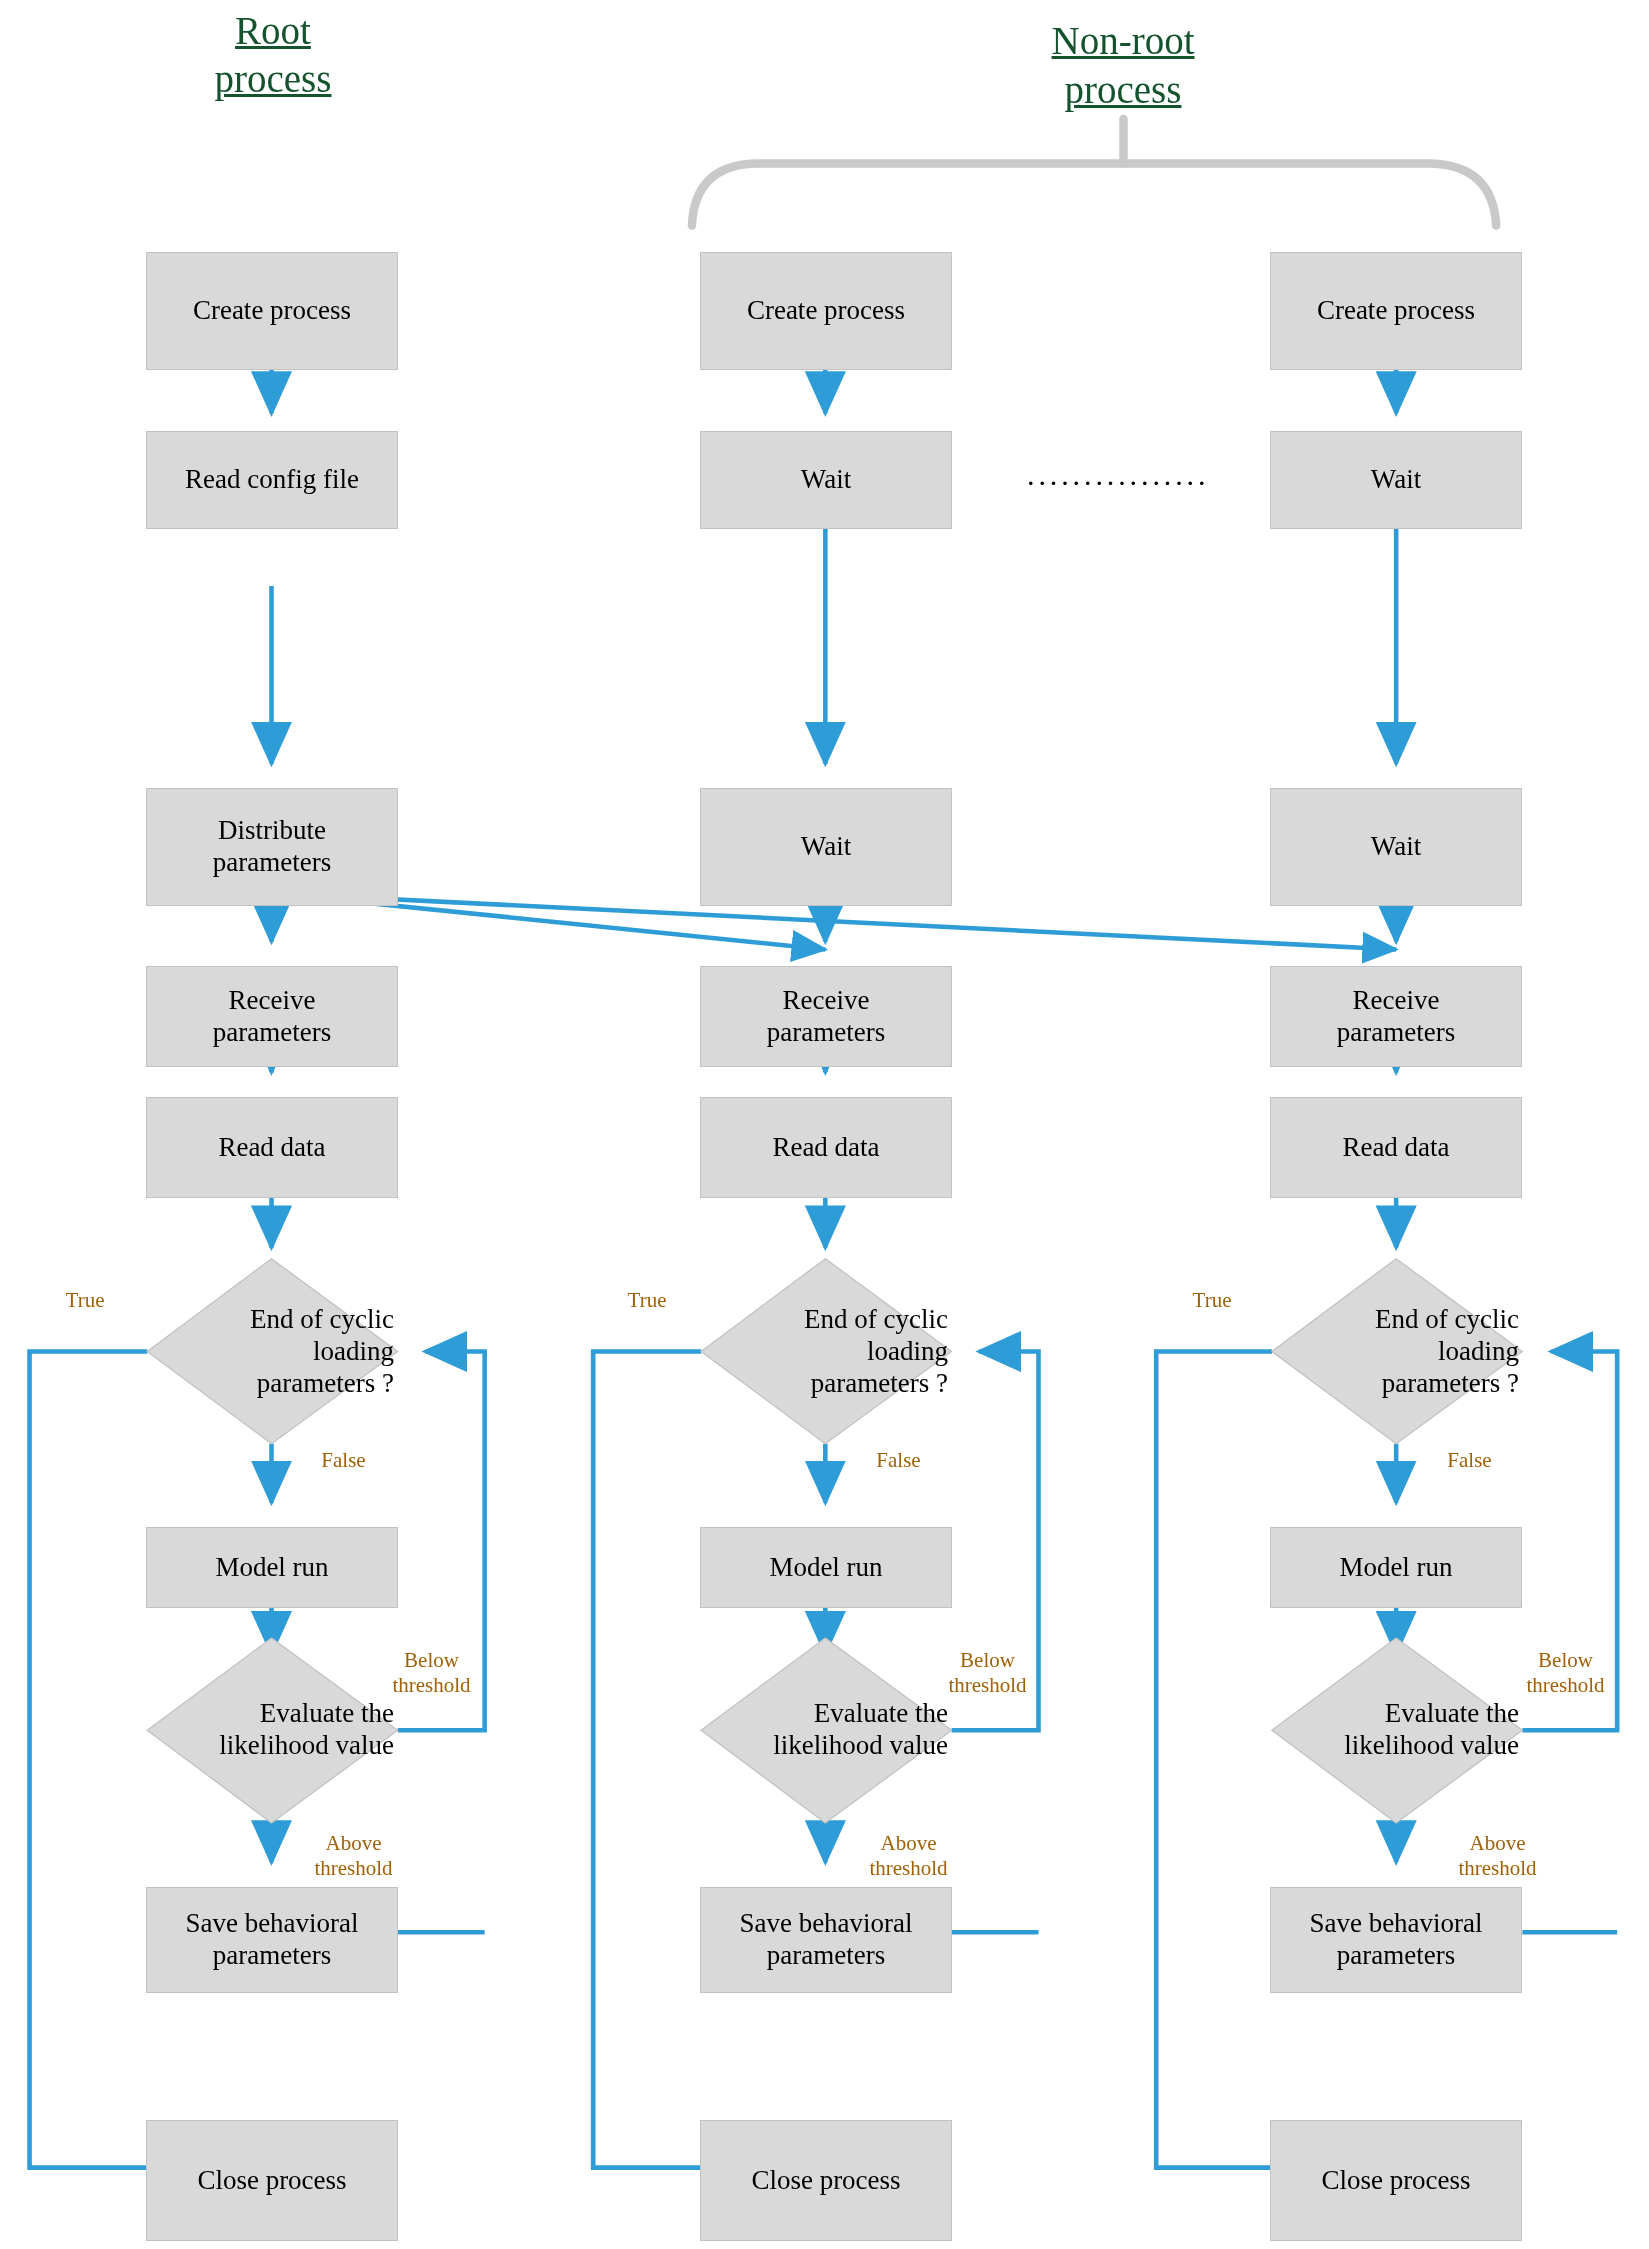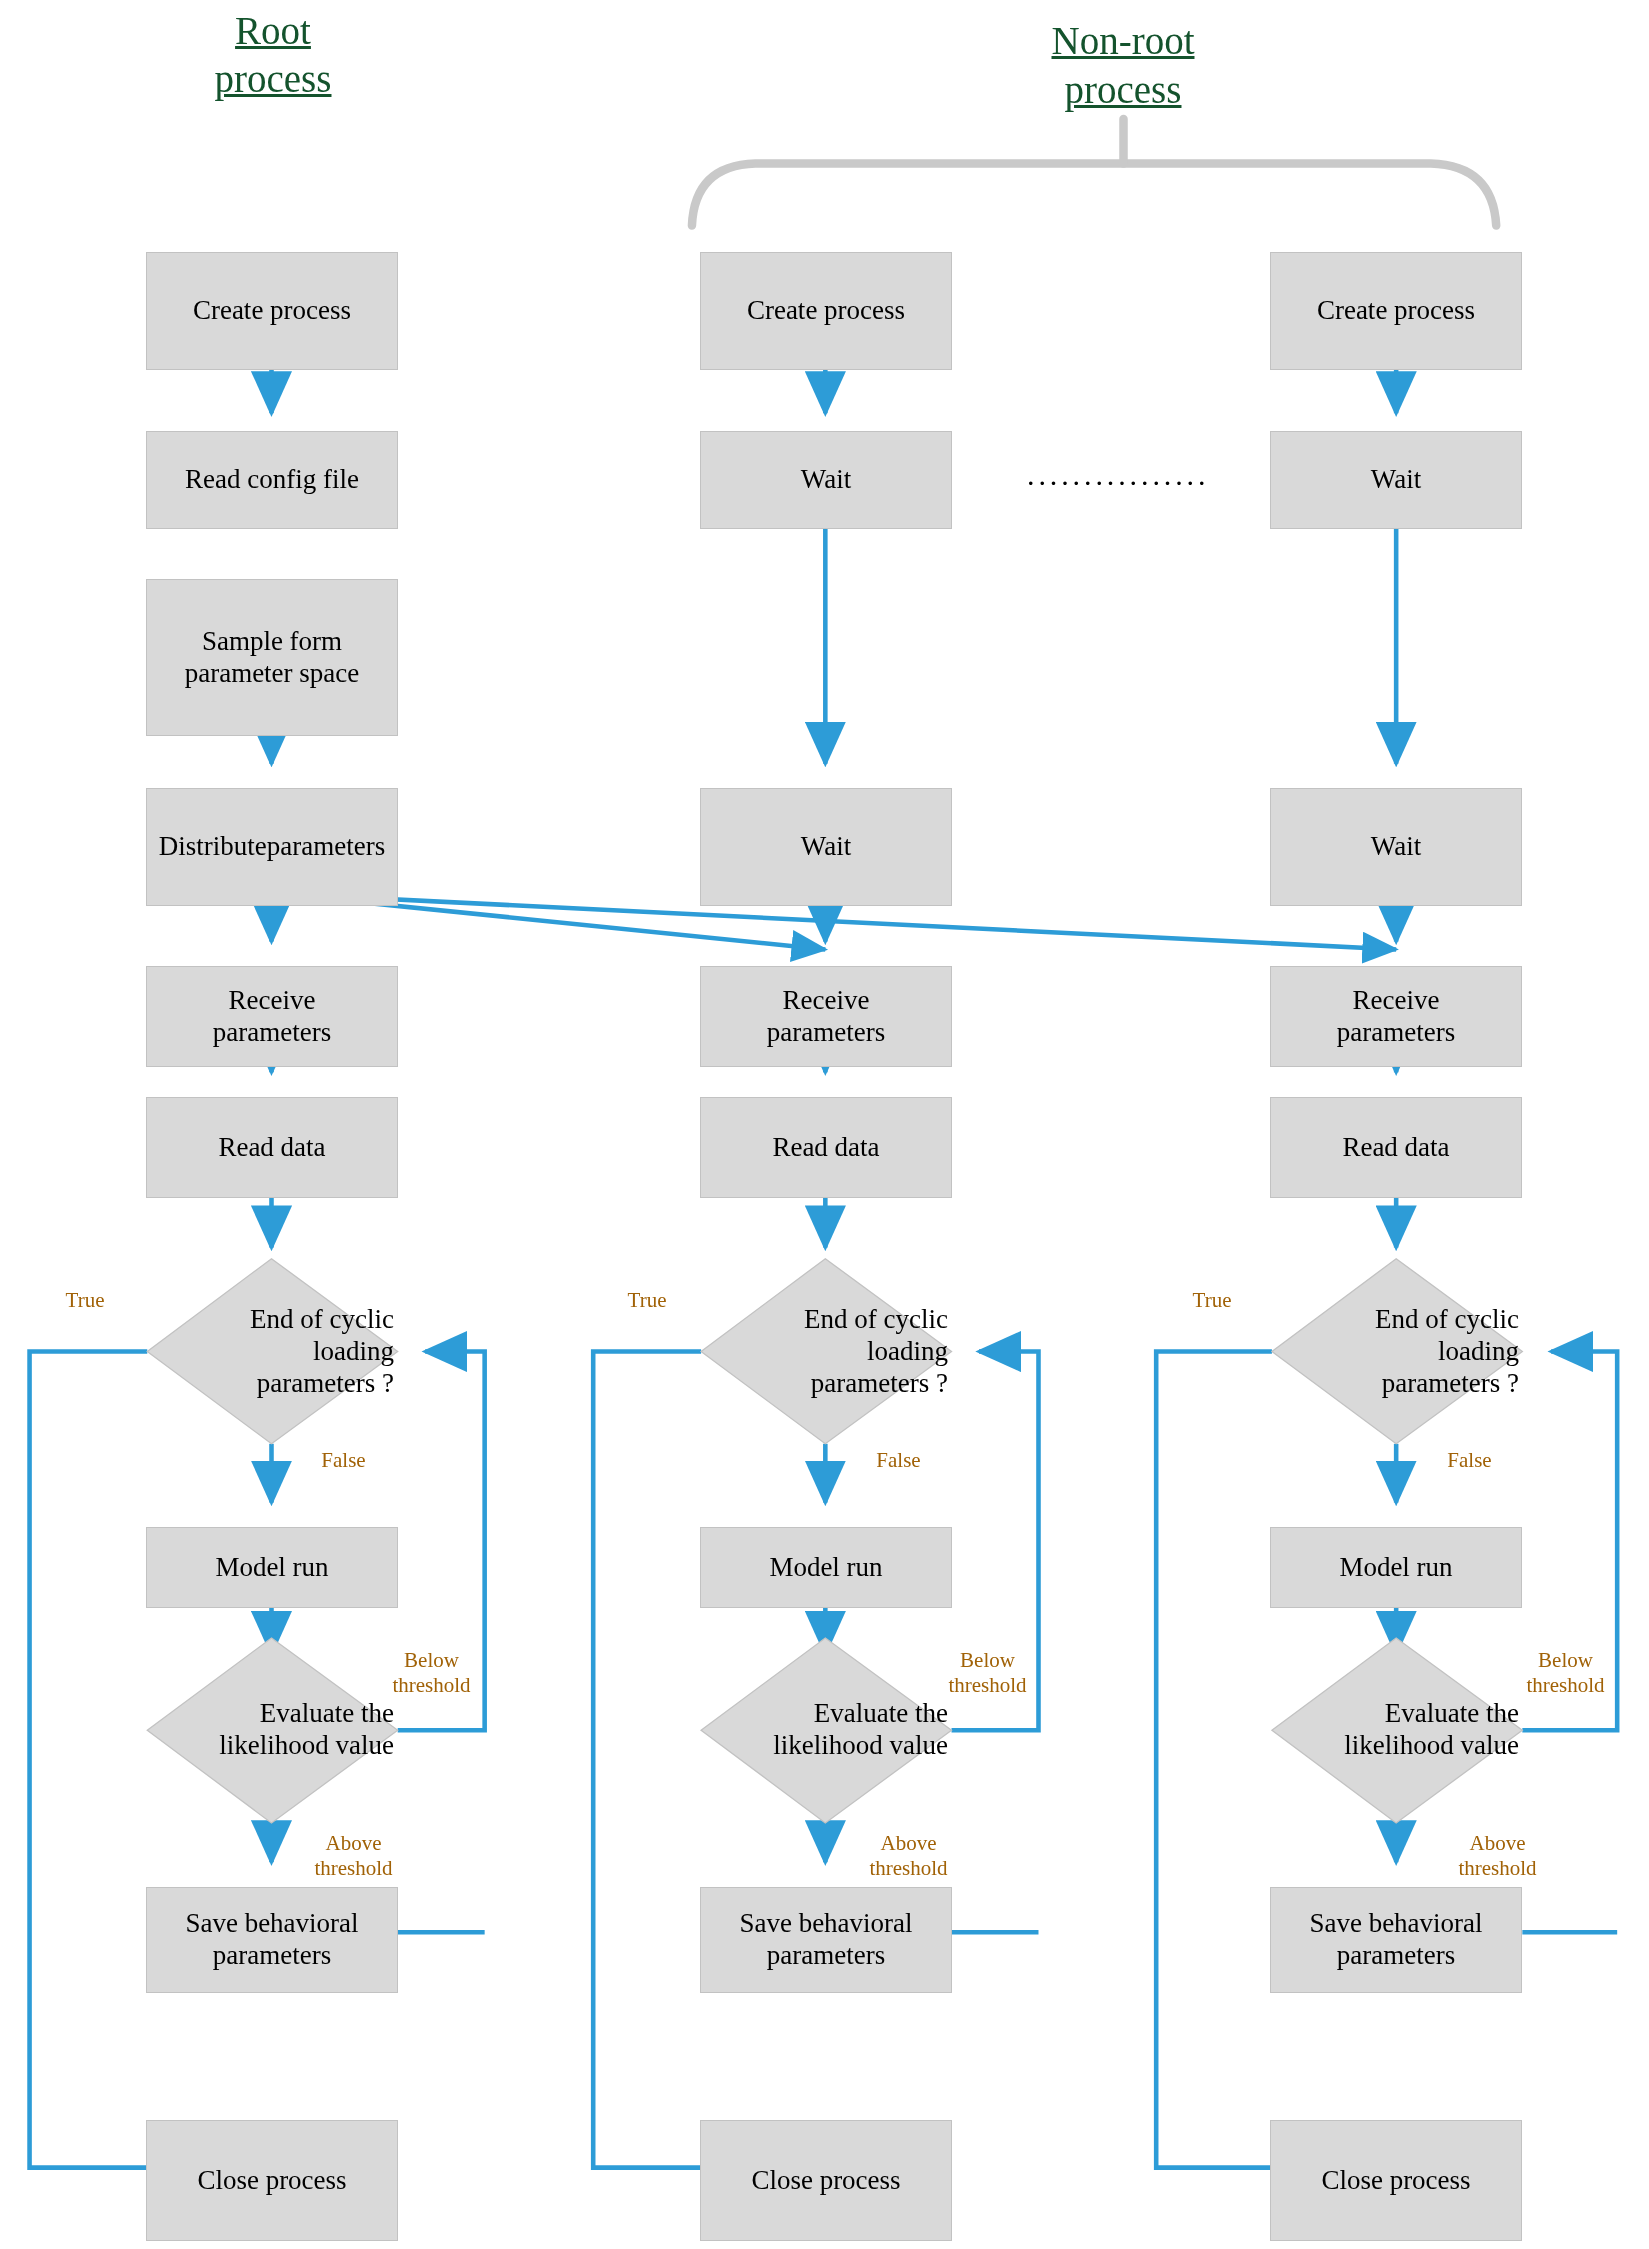--- a/index.html
+++ b/index.html
@@ -100,26 +100,22 @@
   </div>
 
   <div class="node box" style="left:146px;top:239px;width:252px;height:118px;">
     <span>Create process</span>
     </div>
 
   <div class="node box" style="left:146px;top:418px;width:252px;height:98px;">
     <span>Read config file</span>
     </div>
 
-  <div class="node box" style="left:146px;top:566px;width:252px;height:157px;flex-direction:column;">
-    <span>Sample form</span>
-    <span>parameter space</span>
-    </div>
-
-  <div class="node box" style="left:146px;top:775px;width:252px;height:118px;">
+
+  <div class="node box" style="left:146px;top:775px;width:252px;height:118px;flex-direction:column;">
     <span>Distribute</span>
     <span>parameters</span>
     </div>
 
   <div class="node box" style="left:146px;top:953px;width:252px;height:101px;flex-direction:column;">
     <span>Receive</span>
     <span>parameters</span>
     </div>
 
   <div class="node box" style="left:146px;top:1084px;width:252px;height:101px;">

